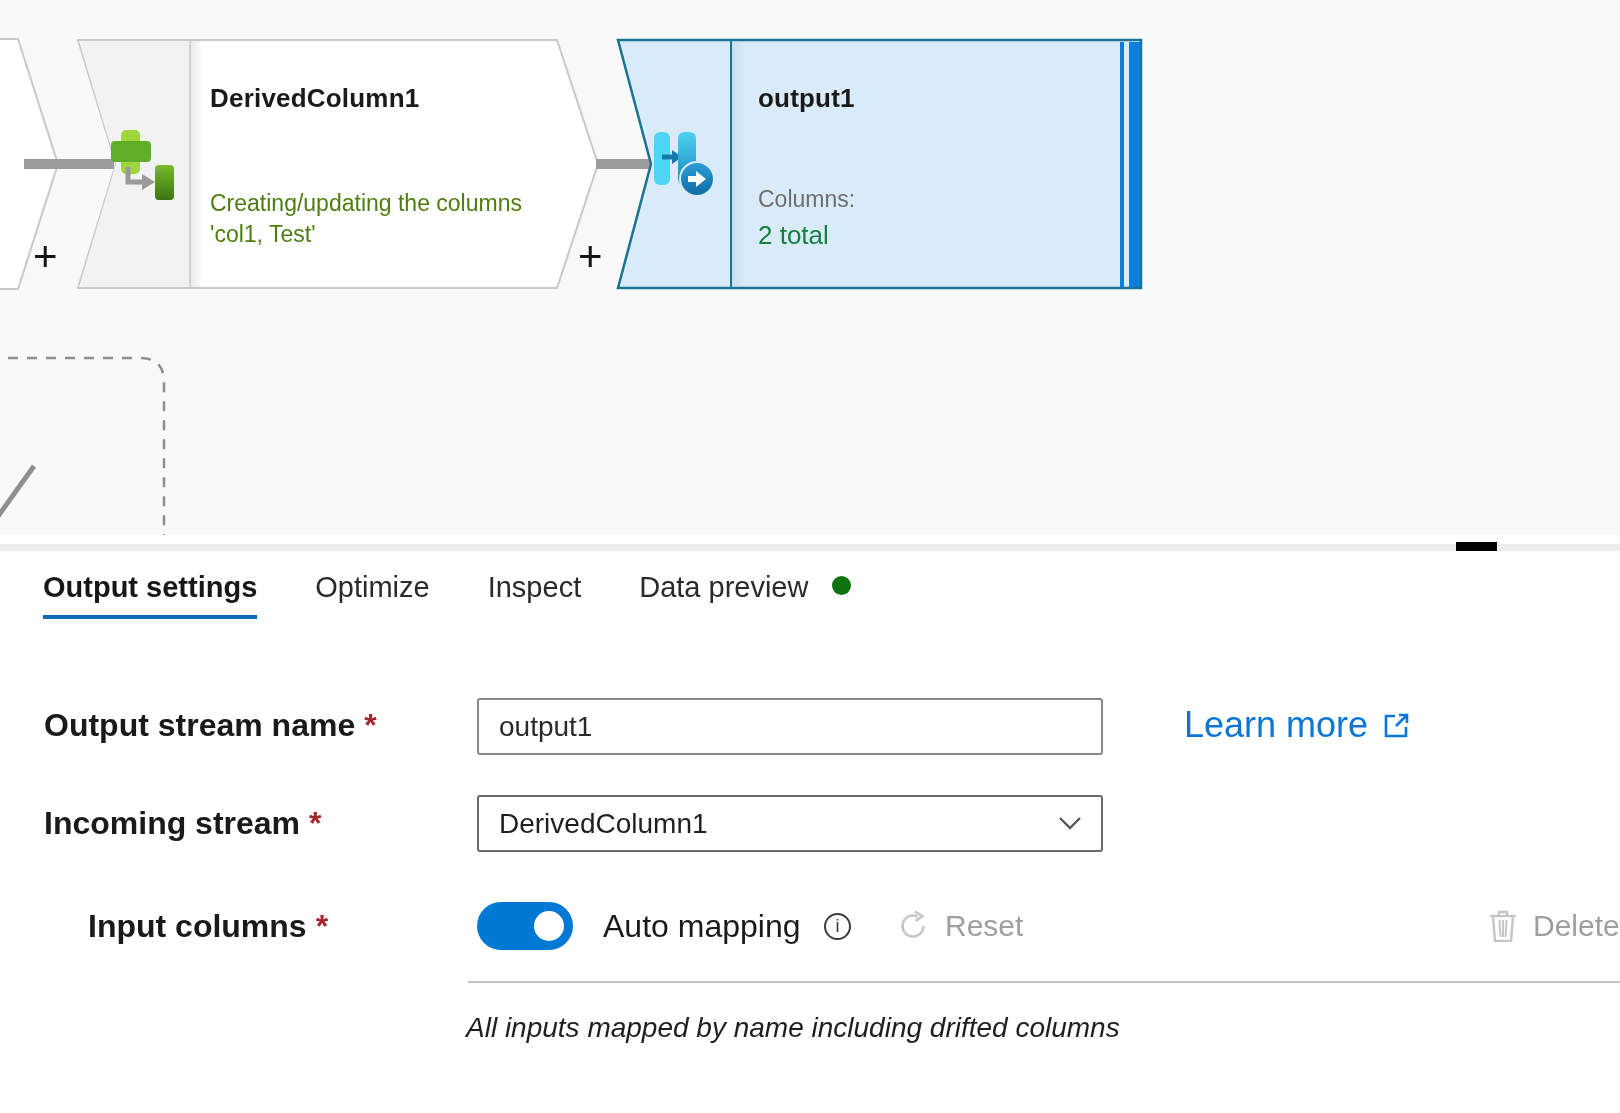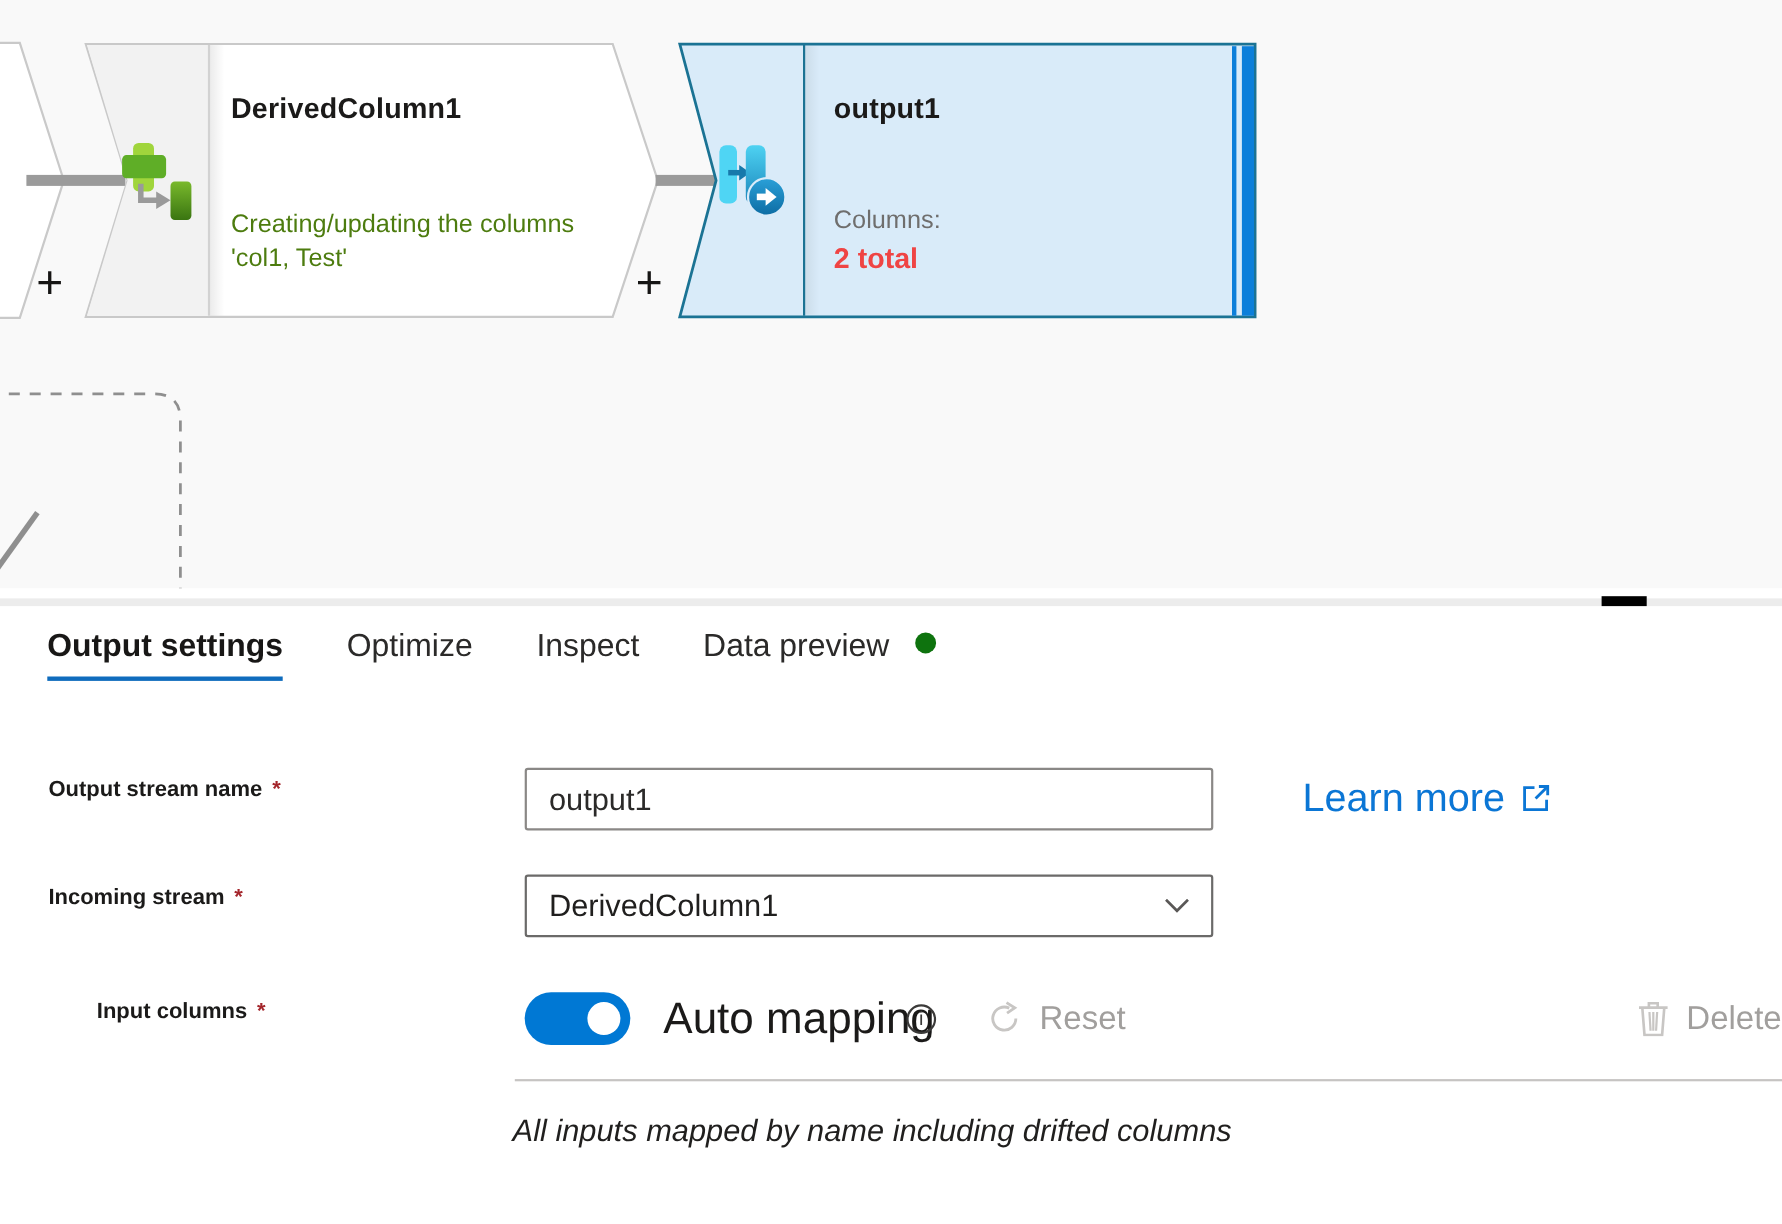--- a/index.html
+++ b/index.html
@@ -7,56 +7,56 @@
               font-family:"Liberation Sans", sans-serif; }
   .screen { position:relative; width:1524px; height:1113px; background:#fff;padding-left:24px; }
 
   
   .canvas { position:absolute; left:0; top:0; width:1620px; height:535px; background:#f9f9f9; }
   .canvas svg { position:absolute; left:0; top:0; }
   .node-text { position:absolute; }
   .node-title { font-size:26px; font-weight:600; color:#1b1a19; letter-spacing:.2px; }
   .node-desc  { font-size:23px; color:#4d7c0f; line-height:31px; width:362px; }
   .node-sub   { font-size:23px; color:#6f6e6d; }
-  .node-strong{ font-size:26px; font-weight:700; color:#ef4444; }
+  .node-strong{ font-size:26px; font-weight:400; color:#15803d; }
   .plus { position:absolute; font-size:42px; font-weight:200; color:#161514; line-height:42px; cursor:pointer; }
 
   
   .split-white { position:absolute; left:0; top:535px; width:1620px; height:9px; background:#fff; }
   .split-band  { position:absolute; left:0; top:544px; width:1620px; height:7px; background:#ececec; }
   .split-handle{ position:absolute; left:1456px; top:542px; width:41px; height:9px; background:#000; }
 
   
   .tabs { position:absolute; left:43px; top:568px; display:flex; gap:58px; align-items:flex-end; }
   .tab { font-size:29px; line-height:38px; color:#2b2a29; padding-bottom:9px;
          border-bottom:4px solid transparent; cursor:pointer; white-space:nowrap; }
   .tab.active { font-weight:700; color:#181716; border-bottom-color:#0f6cbd; }
   .tab .dot { display:inline-block; width:19px; height:19px; border-radius:50%;
               background:#0e730e; margin-left:24px; vertical-align:2px; }
 
   
-  .flabel { position:absolute; left:44px; font-size:20px; font-weight:600; color:#1b1a19; white-space:nowrap; }
+  .flabel { position:absolute; left:44px; font-size:32px; font-weight:600; color:#1b1a19; white-space:nowrap; }
   .req { color:#a4262c; font-weight:600; margin-left:9px; }
   .txtinput { position:absolute; left:477px; width:626px; height:57px; border:2px solid #8a8886;
               border-radius:3px; background:#fff; font-family:"Liberation Sans",sans-serif;
               font-size:28px; color:#2b2a29; padding:0 20px; outline:none; }
   .dropdown { position:absolute; left:477px; width:626px; height:57px; border:2px solid #6b6a69;
               border-radius:3px; background:#fff; display:flex; align-items:center;
               padding:0 20px; cursor:pointer; }
   .dropdown .val { font-size:28px; color:#201f1e; flex:1; }
   .learnmore { position:absolute; left:1184px; top:700px; height:50px; display:flex;
                align-items:center; gap:14px; cursor:pointer; }
   .learnmore .txt { font-size:36px; color:#0b76d5; }
 
   .toggle { position:absolute; left:477px; top:902px; width:96px; height:48px; border-radius:24px;
             background:#0078d4; cursor:pointer; }
   .toggle .knob { position:absolute; left:57px; top:9px; width:30px; height:30px;
                   border-radius:50%; background:#fff; }
   .toggle-label { position:absolute; left:603px; top:902px; height:48px; display:flex;
-                  align-items:center; font-size:40px; color:#1b1a19; }
+                  align-items:center; font-size:32px; color:#1b1a19; }
   .info-icon { position:absolute; left:824px; top:913px; width:27px; height:27px;
                border:2px solid #3b3a39; border-radius:50%; color:#3b3a39;
                font-size:18px; line-height:23px; text-align:center; cursor:pointer; }
   .info-icon::after { content:"i"; }
 
   .action { position:absolute; top:902px; height:48px; display:flex; align-items:center;
             gap:16px; cursor:default; }
   .action .albl { font-size:30px; color:#a19f9d; white-space:nowrap; }
 
   .rule { position:absolute; left:468px; top:981px; width:1152px; height:2px; background:#c6c4c2; }

